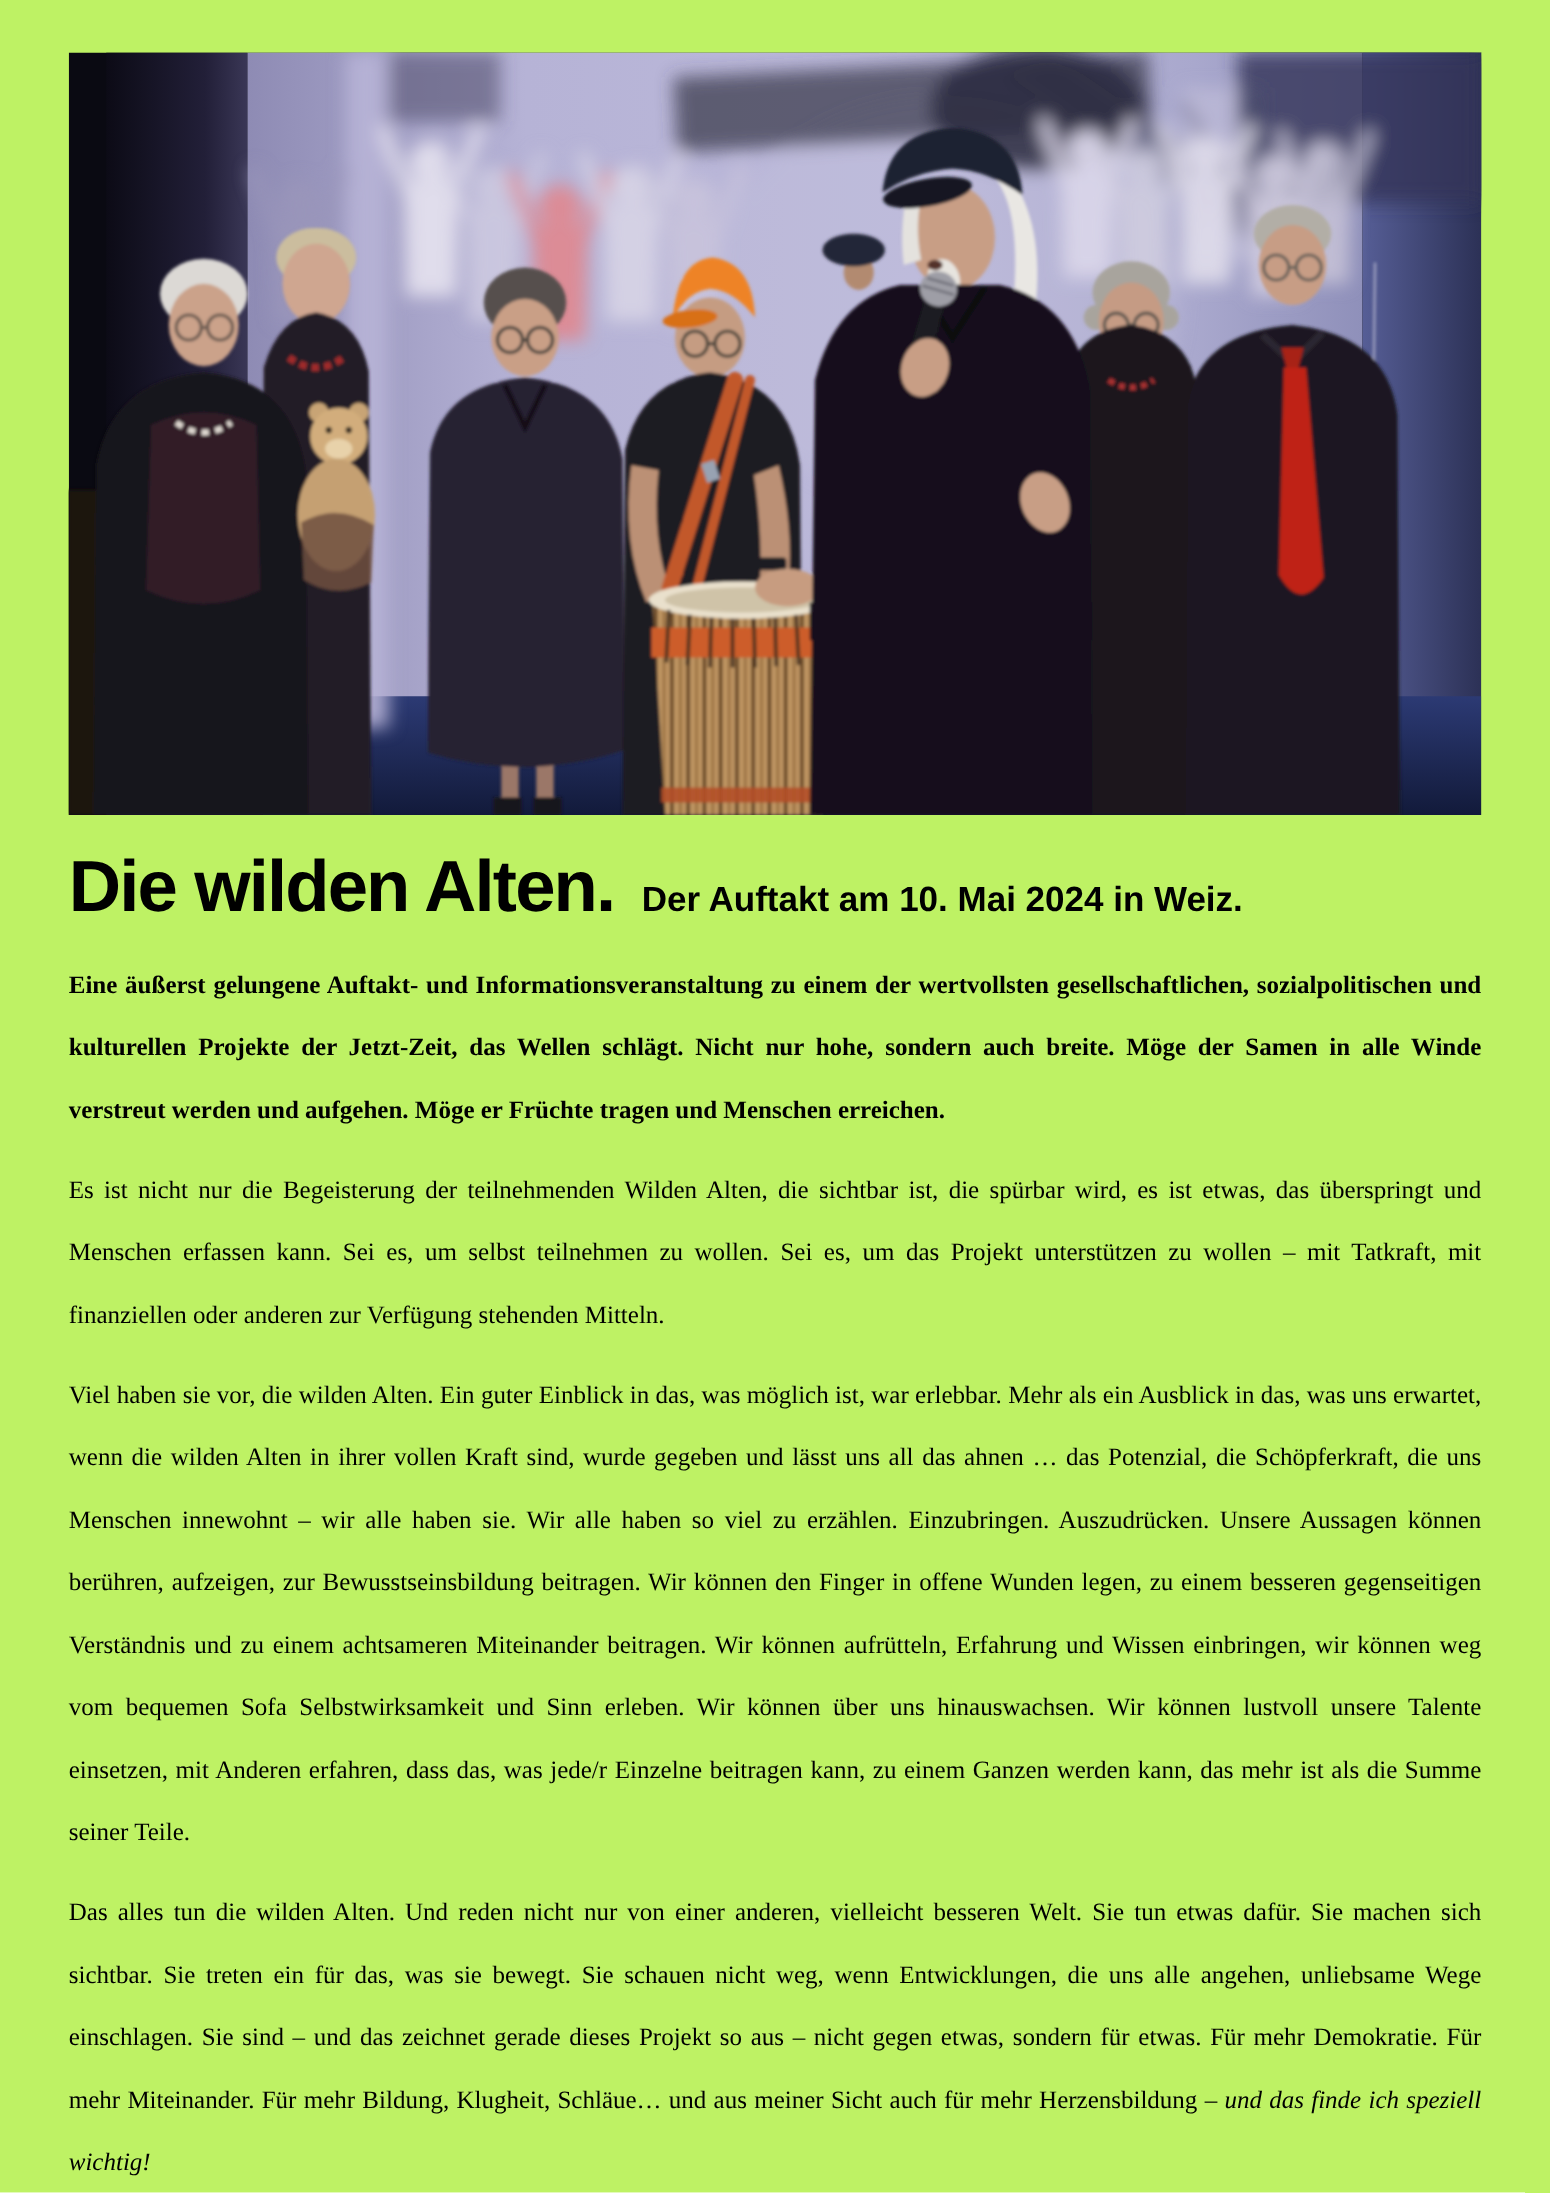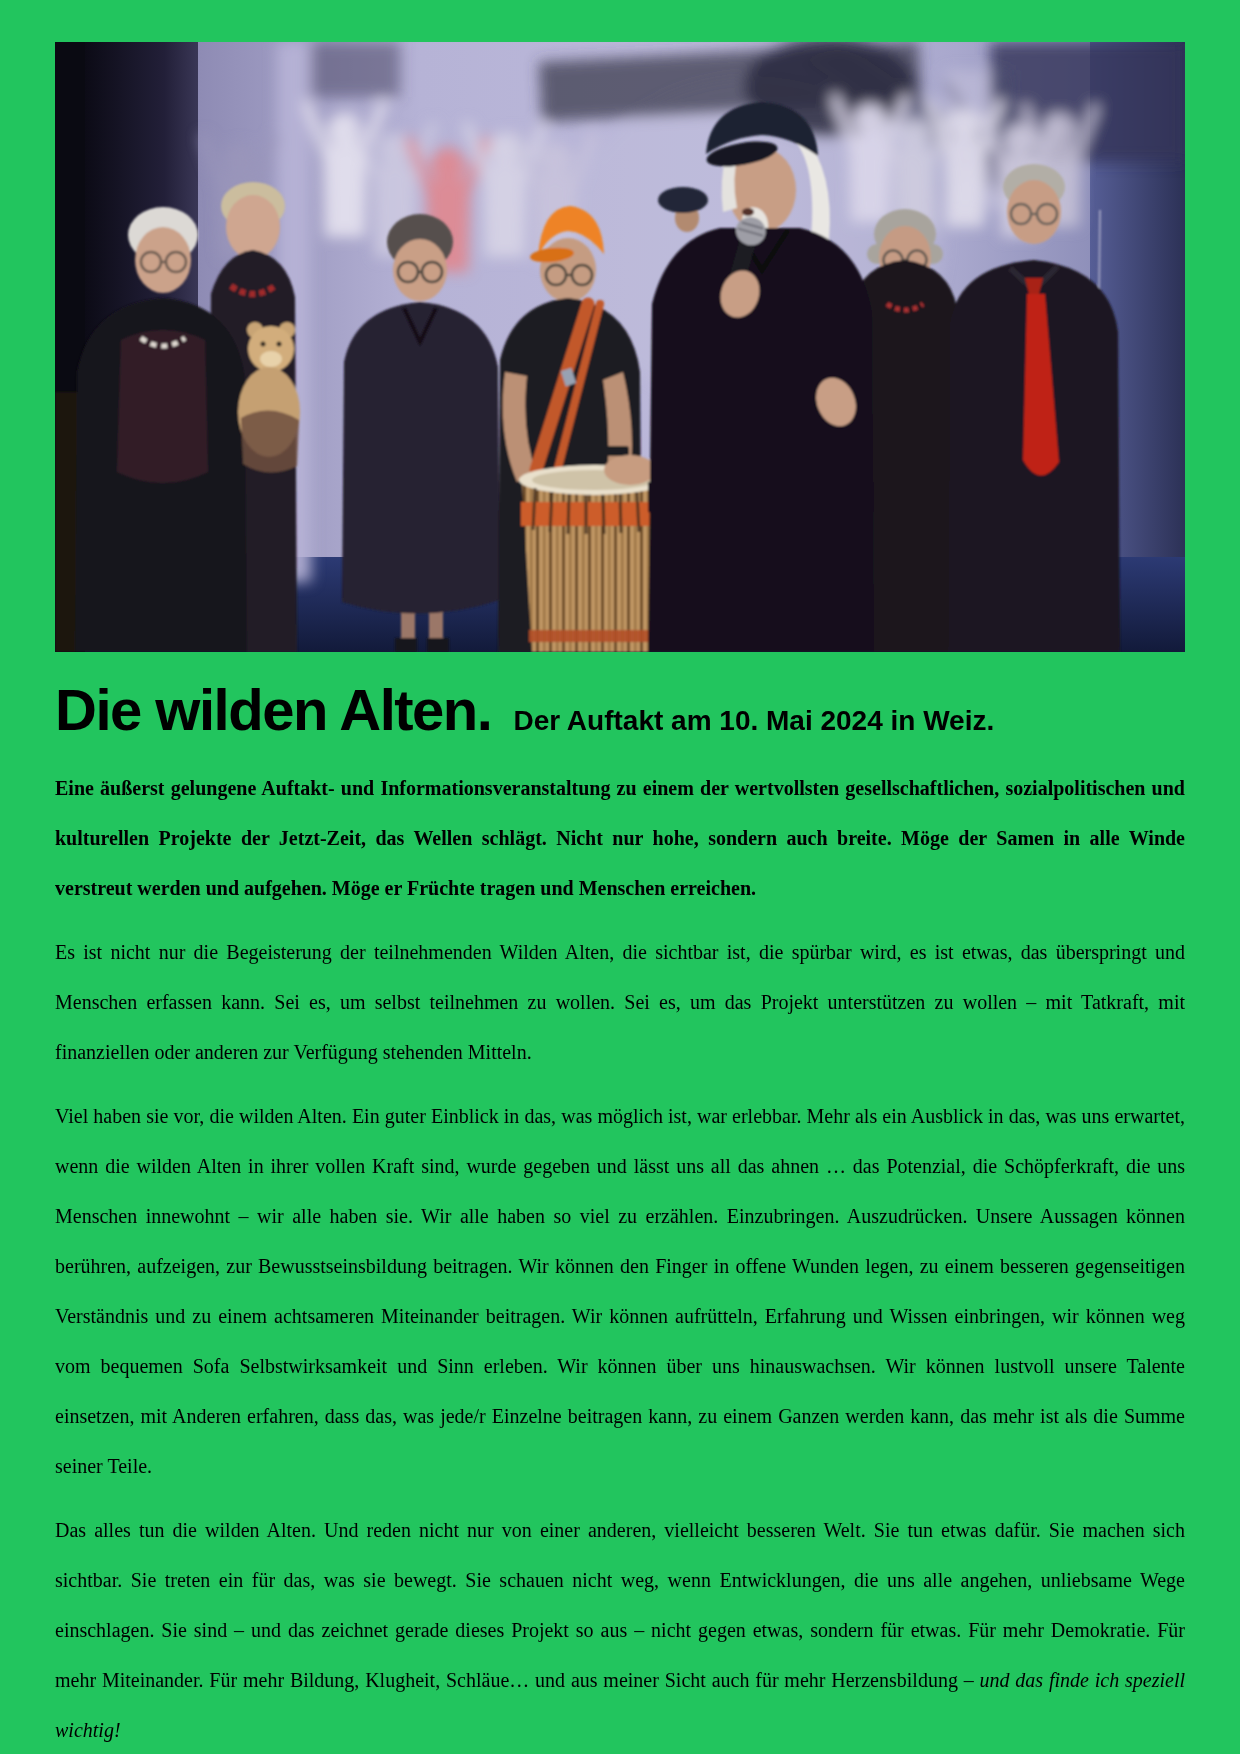--- a/index.html
+++ b/index.html
@@ -1,19 +1,19 @@
 <!DOCTYPE html>
 <html lang="de"><head>
 <meta charset="utf-8">
 <style>
   html,body{margin:0;padding:0;background:#ffffff;}
   .page{
     position:relative;
     width:1240px;height:1754px;
-    background:#22c55e;
+    background:#bef264;
     font-family:"Liberation Serif", serif;
     color:#000;
     overflow:hidden;
   }
   .inner{position:absolute;left:55px;top:42px;width:1130px;}
   figure.photo{margin:0;padding:0;width:1130px;height:610px;}
   figure.photo svg{display:block;width:1130px;height:610px;}
   header.headline{
     margin-top:24px;
     display:flex;align-items:baseline;gap:22px;

